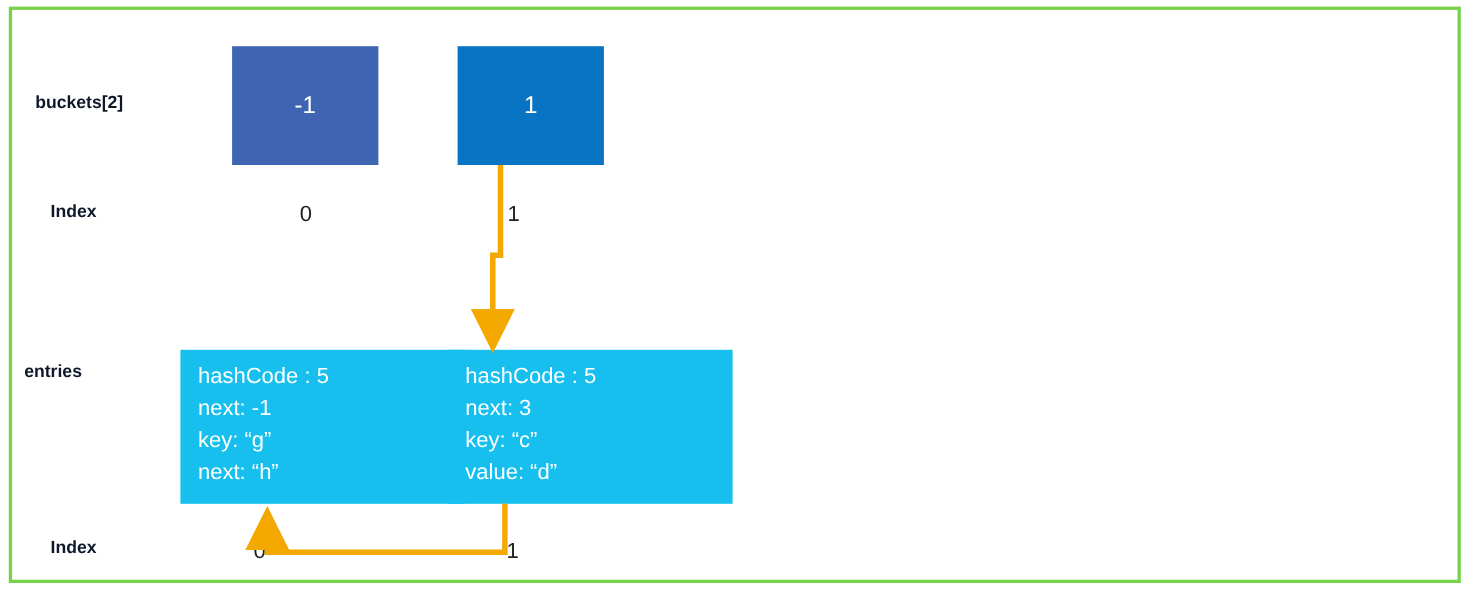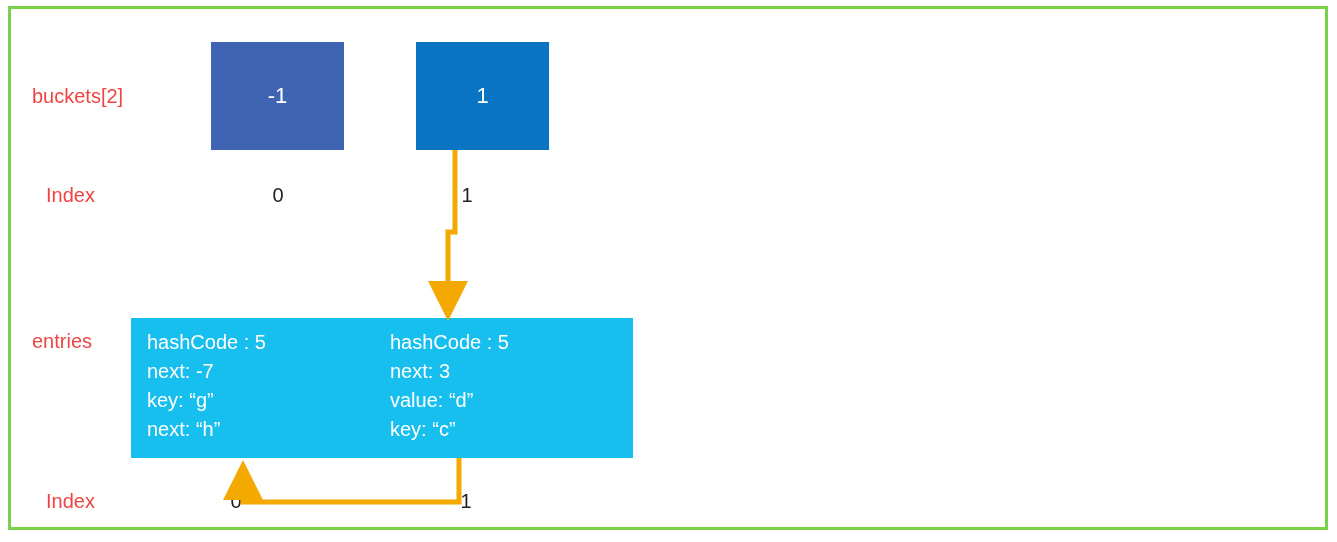--- a/index.html
+++ b/index.html
@@ -19,22 +19,23 @@
     left: 8px;
     top: 6px;
     width: 1320px;
     height: 524px;
     border: 3px solid #77d24a;
     box-sizing: border-box;
     background: #fff;
   }
   .label {
     position: absolute;
-    font-size: 20px;
-    color: #ef4444;
+    font-size: 16px;
+    color: #0f172a;
+    font-weight: bold;
   }
   .bucket-box {
     position: absolute;
     width: 133px;
     height: 108px;
     display: flex;
     align-items: center;
     justify-content: center;
     color: #fff;
     font-size: 22px;
@@ -50,61 +51,62 @@
   .entry-box {
     position: absolute;
     width: 259px;
     height: 140px;
     background: #17bfef;
     color: #fff;
     font-size: 20px;
     padding: 10px 16px;
     box-sizing: border-box;
     line-height: 1.45;
+    margin-left: 33px;
   }
   .entry-box div { white-space: nowrap; }
   svg.arrows {
     position: absolute;
     left: 0; top: 0;
     width: 1337px; height: 542px;
     pointer-events: none;
   }
 </style>
 </head>
 <body>
 
 <div class="canvas">
   <div class="frame"></div>
 
   <div class="label" style="left:32px; top:85px;">buckets[2]</div>
   <div class="label" style="left:46px; top:184px;">Index</div>
-  <div class="label" style="left:32px; top:330px;">entries</div>
+  <div class="label" style="left:22px; top:330px;">entries</div>
   <div class="label" style="left:46px; top:490px;">Index</div>
 
   <div class="bucket-box bucket-left" style="left:211px; top:42px;">
     <span>-1</span>
   </div>
   <div class="bucket-box bucket-right" style="left:416px; top:42px;">
     <span>1</span>
   </div>
 
   <div class="index-num" style="left:271px; top:184px; width:14px;">0</div>
   <div class="index-num" style="left:460px; top:184px; width:14px;">1</div>
 
   <div class="entry-box" style="left:131px; top:318px;">
     <div>hashCode : 5</div>
-    <div>next: -7</div>
+    <div>next: -1</div>
     <div>key: “g”</div>
     <div>next: “h”</div>
   </div>
   <div class="entry-box" style="left:374px; top:318px;">
     <div>hashCode : 5</div>
     <div>next: 3</div>
+    <div>key: “c”</div>
     <div>value: “d”</div>
-    <div>key: “c”</div>
   </div>
 
   <div class="index-num" style="left:229px; top:490px; width:14px;">0</div>
   <div class="index-num" style="left:459px; top:490px; width:14px;">1</div>
 
   <svg class="arrows">
     <defs>
       <marker id="arrowhead" markerWidth="8" markerHeight="8" refX="6" refY="4" orient="auto">
         <path d="M0,0 L8,4 L0,8 Z" fill="#f4a900"></path>
       </marker>

